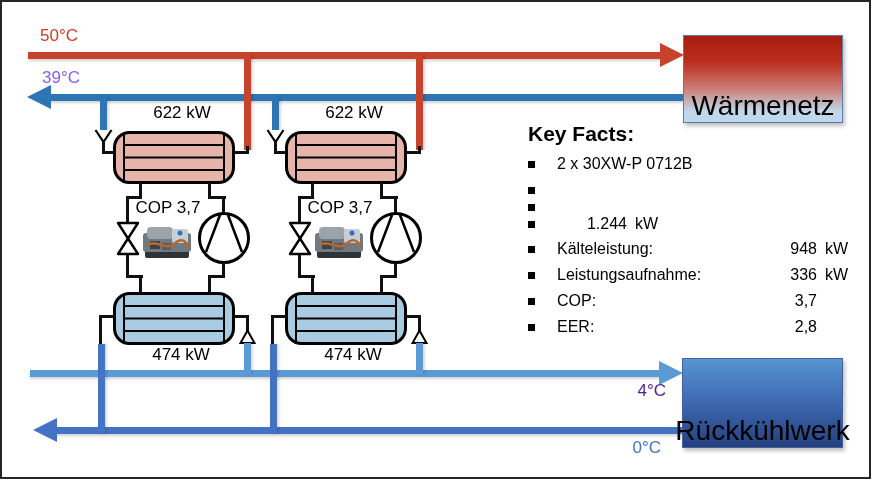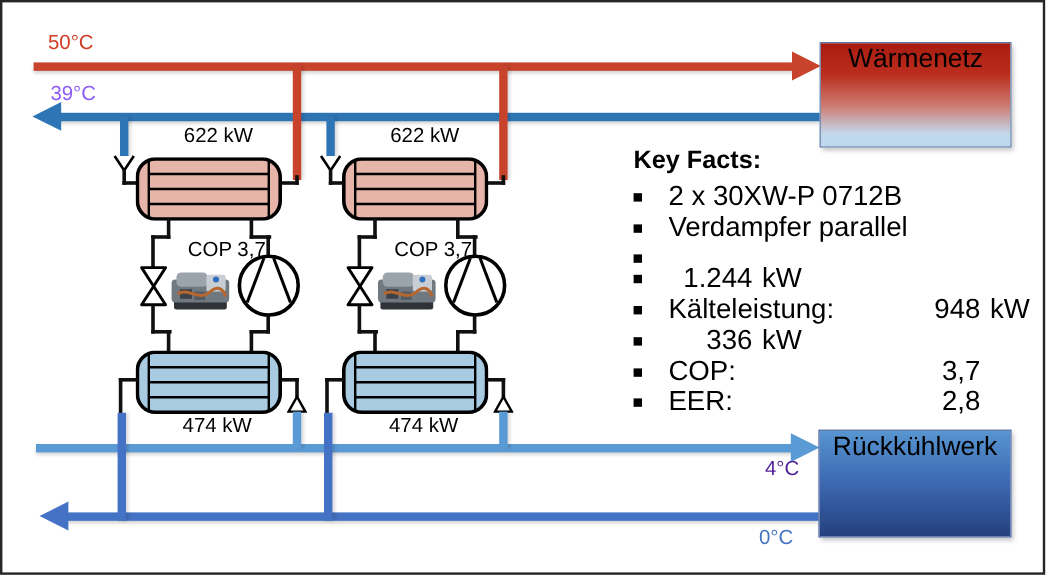--- a/index.html
+++ b/index.html
@@ -41,50 +41,50 @@
   .u-valve{left:116px;top:221px;}
   .u-valve-out{left:126px;top:254px;height:24px;}
   .u-jog2-l-h{left:126px;top:275px;width:17px;}
   .u-evap-in-l{left:139px;top:275px;height:19px;}
   .u-jog-r-h{left:208px;top:196px;width:18px;}
   .u-jog-r-v{left:222px;top:196px;height:17px;}
   .u-comp{left:197px;top:211px;}
   .u-comp-out{left:222px;top:263px;height:15px;}
   .u-jog2-r-h{left:208px;top:275px;width:17px;}
   .u-evap-in-r{left:208px;top:275px;height:19px;}
-  .u-cop{left:147px;top:198px;width:84px;text-align:center;font-size:17px;}
+  .u-cop{left:126px;top:198px;width:84px;text-align:center;font-size:17px;}
   .u-machine{left:142px;top:221px;}
   .u-evap{left:113px;top:292px;}
   .u-out-l-h{left:99px;top:315px;width:16px;}
   .u-out-l-v{left:99px;top:315px;height:31px;}
   .u-darkv{left:98px;top:344px;height:90px;}
   .u-out-r-h{left:234px;top:315px;width:15px;}
   .u-out-r-v{left:246px;top:315px;height:16px;}
   .u-uparrow{left:239px;top:329px;}
   .u-lightv{left:244px;top:343px;height:31px;}
   .u-capbot{left:111px;top:345px;width:140px;}
 
   .cap-label{position:absolute;font-size:17px;text-align:center;white-space:nowrap;}
 
   .temp{position:absolute;font-size:17px;white-space:nowrap;}
   .t50{left:40px;top:26px;color:#d13b24;}
   .t39{left:42px;top:68px;color:#8b5cf6;}
   .t4{left:624px;top:381px;width:42px;text-align:right;color:#4c1d95;}
   .t0{left:619px;top:438px;width:42px;text-align:right;color:#4472c4;}
 
-  .endbox{position:absolute;display:flex;align-items:flex-start;justify-content:center;
-          font-size:22px;box-sizing:border-box;box-shadow:2px 3px 4px rgba(0,0,0,.25);}
+  .endbox{position:absolute;display:flex;align-items:flex-end;justify-content:center;
+          font-size:28px;box-sizing:border-box;box-shadow:2px 3px 4px rgba(0,0,0,.25);}
   .box-heat{left:683px;top:35px;width:160px;height:88px;border:1.5px solid #5d7ba8;
     background:linear-gradient(180deg,#a81c10 0%,#bb2d1d 30%,#cc7f77 62%,#c2d9ec 88%,#bdd7ee 100%);}
   .box-cool{left:682px;top:358px;width:161px;height:90px;border:1.5px solid #47619e;
     background:linear-gradient(180deg,#5795d0 0%,#3f6cb5 45%,#24407e 100%);}
 
   .keyfacts{position:absolute;left:528px;top:121px;width:330px;}
   .kf-title{font-size:21px;font-weight:bold;margin-bottom:4px;line-height:26px;}
-  .kf-row{display:flex;font-size:23px;line-height:25.7px;}
+  .kf-row{display:flex;font-size:16px;line-height:25.7px;}
   .kf-bullet{width:29px;flex:0 0 29px;}
   .kf-bullet::before{content:'';display:block;width:7px;height:7px;background:#000;margin-top:10px;}
   .kf-label{flex:1;white-space:nowrap;}
   .kf-num{width:70px;flex:0 0 70px;text-align:right;white-space:nowrap;}
   .kf-unit{width:41px;flex:0 0 41px;padding-left:8px;box-sizing:border-box;}
 </style>
 </head>
 <body>
 
 <div class="stage">
@@ -273,21 +273,20 @@
     <div class="kf-title">Key Facts:</div>
 
     <div class="kf-row">
       <span class="kf-bullet"></span>
       <span class="kf-label">2 x 30XW-P 0712B</span>
       <span class="kf-num"></span>
       <span class="kf-unit"></span>
     </div>
     <div class="kf-row">
       <span class="kf-bullet"></span>
-      <span class="kf-label">Verdampfer parallel</span>
       <span class="kf-num"></span>
       <span class="kf-unit"></span>
     </div>
     <div class="kf-row">
       <span class="kf-bullet"></span>
       <span class="kf-num"></span>
       <span class="kf-unit"></span>
     </div>
     <div class="kf-row">
       <span class="kf-bullet"></span>
@@ -295,20 +294,21 @@
       <span class="kf-unit">kW</span>
     </div>
     <div class="kf-row">
       <span class="kf-bullet"></span>
       <span class="kf-label">Kälteleistung:</span>
       <span class="kf-num">948</span>
       <span class="kf-unit">kW</span>
     </div>
     <div class="kf-row">
       <span class="kf-bullet"></span>
+      <span class="kf-label">Leistungsaufnahme:</span>
       <span class="kf-num">336</span>
       <span class="kf-unit">kW</span>
     </div>
     <div class="kf-row">
       <span class="kf-bullet"></span>
       <span class="kf-label">COP:</span>
       <span class="kf-num">3,7</span>
       <span class="kf-unit"></span>
     </div>
     <div class="kf-row">

